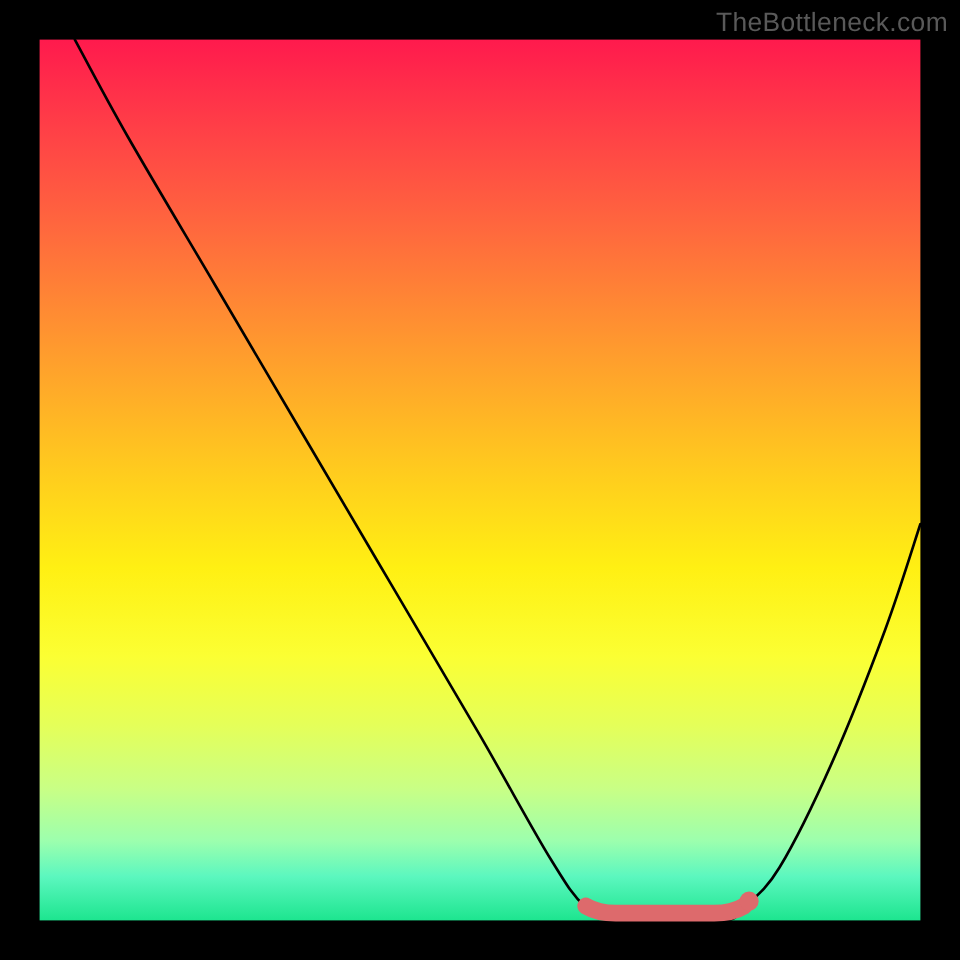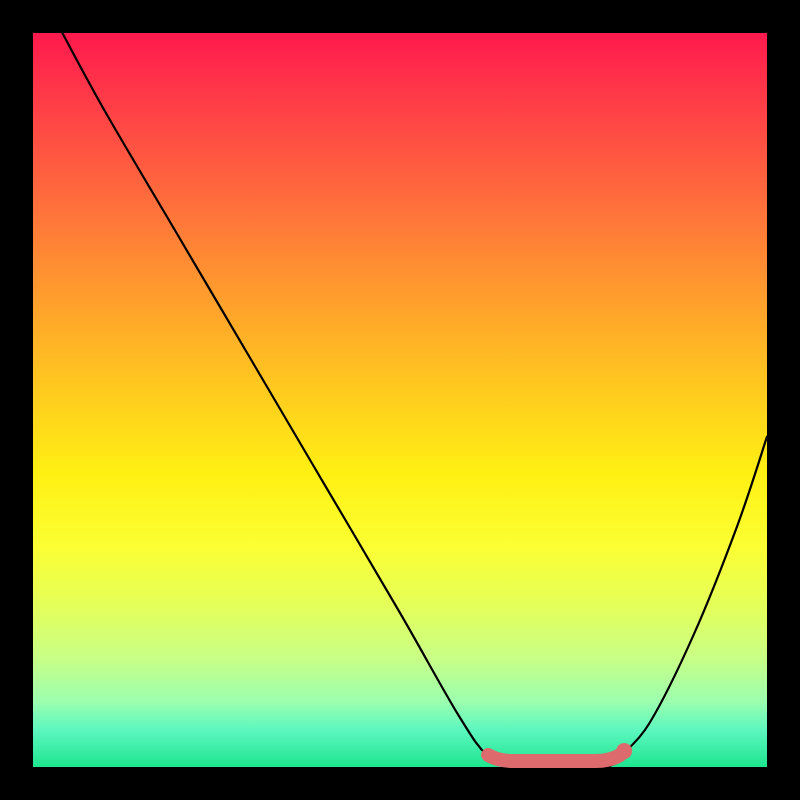--- a/index.html
+++ b/index.html
@@ -52,20 +52,21 @@
     top: 0;
     width: 734px;
     height: 734px;
     overflow: visible;
   }
 </style>
 </head>
 <body>
 
 <div class="outer">
+  <div class="watermark">TheBottleneck.com</div>
 
   <div class="plot-area">
     <svg class="curve" viewBox="0 0 734 734" preserveAspectRatio="none">
       <path d="M 29.36 0 C 36.7 13.456666666666669 53.82666666666667 46.48666666666668 73.4 80.74000000000001 C 92.97333333333334 114.99333333333334 122.33333333333334 163.92666666666665 146.8 205.51999999999998 C 171.26666666666668 247.11333333333332 195.73333333333332 288.7066666666666 220.2 330.29999999999995 C 244.66666666666666 371.8933333333333 269.1333333333333 413.4866666666666 293.6 455.08 C 318.0666666666667 496.67333333333335 344.98 541.9366666666667 367 579.86 C 389.02 617.7833333333333 411.03999999999996 658.765 425.71999999999997 682.62 C 440.4 706.475 445.2933333333333 714.4266666666667 455.08 722.99 C 464.8666666666667 731.5533333333333 472.20666666666665 732.165 484.44 734 C 496.67333333333335 735.835 513.8000000000001 734 528.48 734 C 543.16 734 562.7333333333333 735.835 572.52 734 C 582.3066666666666 732.165 579.86 730.33 587.2 722.99 C 594.5400000000001 715.65 604.3266666666666 710.145 616.56 689.96 C 628.7933333333333 669.7750000000001 645.9200000000001 634.91 660.6 601.88 C 675.28 568.85 692.4066666666666 524.81 704.64 491.78 C 716.8733333333333 458.75 729.1066666666667 418.38 734 403.7" id="curvePath" fill="none" stroke="#000" stroke-width="2.2" stroke-linecap="round"></path>
       <path d="M 455.08 722 Q 465.08 728 480.08 728 L 562.2 728 Q 577.2 728 587.2 722" id="highlightPath" fill="none" stroke="#dd6a6c" stroke-width="14" stroke-linecap="round"></path>
       <circle id="highlightDot" r="8" fill="#dd6a6c" cx="591.2" cy="718"></circle>
     </svg>
   </div>
 </div>
 

